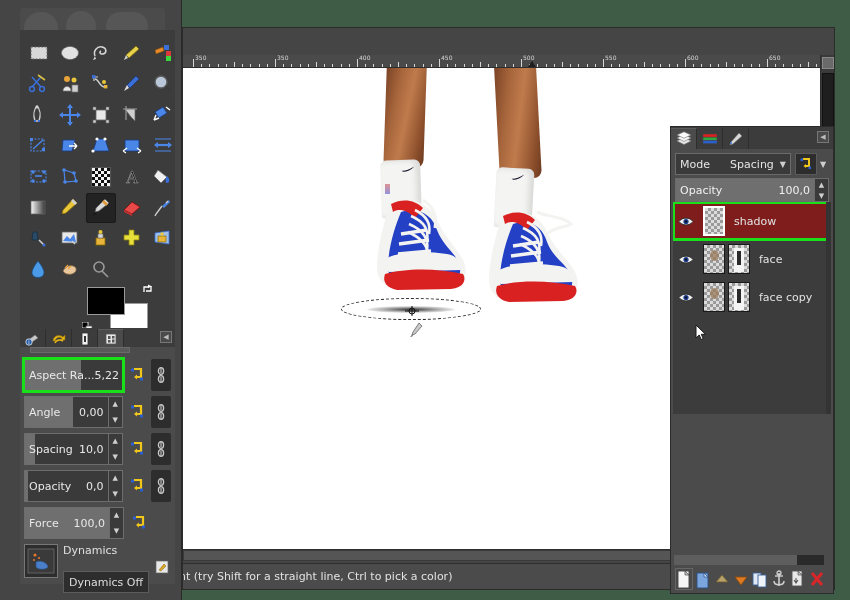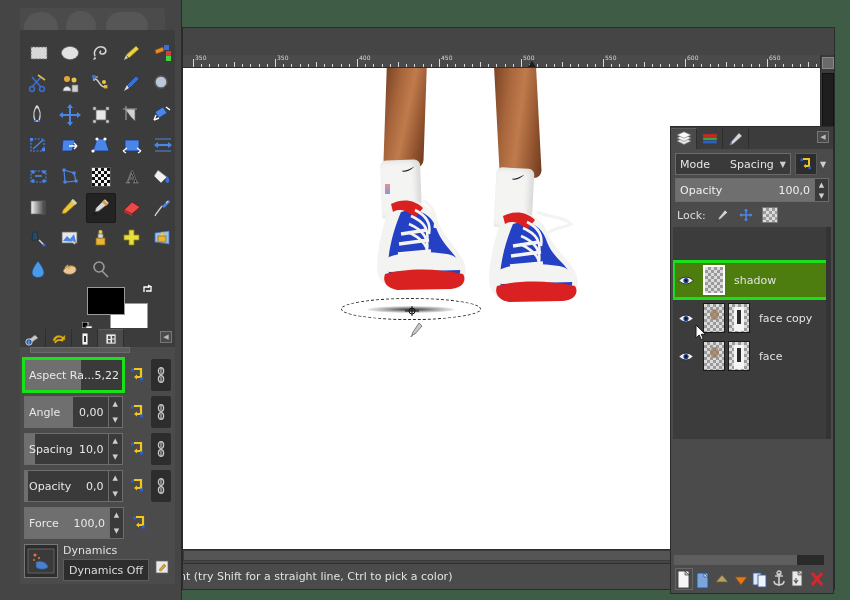--- a/index.html
+++ b/index.html
@@ -86,21 +86,21 @@
     border-left:1px solid #6d6d6d; display:flex; flex-direction:column;
     align-items:center; justify-content:space-around; color:#cfcfcf; font-size:7px;
   }
   .reset-btn { width:20px; height:32px; margin-left:5px; display:flex; align-items:center; justify-content:center; cursor:pointer; }
   .link-btn { width:20px; height:32px; margin-left:4px; background:#2d2d2d; border-radius:2px; display:flex; align-items:center; justify-content:center; cursor:pointer; }
   .hl-green { outline:3px solid #19e019; outline-offset:-1px; }
 
   #dynamics-block { position:relative; margin-top:4px; display:flex; align-items:flex-start; }
   #dyn-preview { width:34px; height:34px; background:#2d2d2d; border:1px solid #777; display:flex; align-items:center; justify-content:center; }
   #dyn-right { margin-left:5px; flex:1; }
-  #dyn-title { font-size:11px; color:#e0e0e0; margin-bottom:2px; }
+  #dyn-title { font-size:11px; color:#e0e0e0; margin-bottom:14px; }
   #dyn-combo { height:22px; background:#2d2d2d; border:1px solid #5c5c5c; display:flex; align-items:center; justify-content:center; font-size:11px; color:#ddd; }
   #dyn-edit { width:18px; height:18px; margin-left:4px; margin-top:14px; background:#4b4b4b; display:flex; align-items:center; justify-content:center; }
 
   
   #image-window {
     position:absolute; left:182px; top:27px; width:653px; height:563px;
     background:#454545; border:1px solid #2b2b2b;
   }
   #ruler-h {
     position:absolute; left:0; top:27px; width:638px; height:13px;
@@ -185,21 +185,21 @@
   #opacity-spin { width:14px; height:24px; background:#3a3a3a; border:1px solid #6b6b6b; border-left:none; display:flex; flex-direction:column; align-items:center; justify-content:space-around; font-size:7px; color:#cfcfcf; }
 
   #lock-row { display:flex; align-items:center; gap:8px; padding:5px 6px 4px 6px; font-size:11px; color:#dcdcdc; }
   .lock-icon { width:16px; height:16px; display:flex; align-items:center; justify-content:center; cursor:pointer; }
 
   #layer-list { position:relative; background:#3c3c3c; margin:0 2px; height:212px; overflow:hidden; }
   .layer-row {
     position:relative; display:flex; align-items:center; height:38px;
     padding-left:4px; cursor:pointer;
   }
-  .layer-row.selected { background:#4d7c0f;margin-top:34px; }
+  .layer-row.selected { background:#7f1d1d; }
   .layer-row.selected.hl { outline:3px solid #19e019; outline-offset:-2px; }
   .eye { width:18px; display:flex; align-items:center; justify-content:center; }
   .thumbs { display:flex; align-items:center; margin-left:8px; }
   .thumb { width:22px; height:30px; border:1px solid #1a1a1a; margin-right:3px; }
   .checker {
     background-image:
       linear-gradient(45deg,#9a9a9a 25%,transparent 25%,transparent 75%,#9a9a9a 75%),
       linear-gradient(45deg,#9a9a9a 25%,transparent 25%,transparent 75%,#9a9a9a 75%);
     background-size:6px 6px; background-position:0 0,3px 3px; background-color:#dcdcdc;
   }
@@ -1131,36 +1131,20 @@
     <div id="opacity-box">
       <span>Opacity</span>
       <span id="opacity-value">100,0</span>
     </div>
     <div id="opacity-spin">
       <span>▲</span>
       <span>▼</span>
     </div>
   </div>
 
-  <div id="lock-row">
-    <span>Lock:</span>
-    <span class="lock-icon">
-      <svg width="14" height="14" viewBox="0 0 14 14">
-        <path d="M10 2 L12.5 4.5 L5.5 11 L3 12 L4 9.5 Z" fill="#d8d8d8" stroke="#555" stroke-width="0.7"></path>
-        <path d="M3 12 L1.5 13.5 L4 12.8 Z" fill="#2a2a2a"></path>
-      </svg>
-    </span>
-    <span class="lock-icon">
-      <svg width="14" height="14" viewBox="0 0 14 14">
-        <path d="M7 1 L7 13 M1 7 L13 7" stroke="#4a86e8" stroke-width="1.6"></path>
-        <path d="M7 0.5 L9 3 L5 3 Z M7 13.5 L9 11 L5 11 Z M0.5 7 L3 5 L3 9 Z M13.5 7 L11 5 L11 9 Z" fill="#4a86e8"></path>
-      </svg>
-    </span>
-    <span class="lock-icon checker" style="border:1px solid #777;"></span>
-  </div>
 
   <div id="layer-list">
     <div class="layer-row selected hl">
         <div class="eye">
           <svg width="16" height="11" viewBox="0 0 16 11">
             <path d="M1 5.5 C4 1 12 1 15 5.5 C12 10 4 10 1 5.5 Z" fill="#efefef" stroke="#2b2b2b" stroke-width="0.9"></path>
             <circle cx="8" cy="5.5" r="2.6" fill="#1a3a8a"></circle>
             <circle cx="8" cy="5.5" r="1.1" fill="#0a0a1a"></circle>
           </svg>
         </div>
@@ -1179,40 +1163,40 @@
         </div>
         <div class="thumbs">
           <div class="thumb checker" style="position: relative;">
             <div style="position:absolute;left:6px;top:5px;width:9px;height:11px;border-radius:50%;background:#9a7b5a;opacity:.75;"></div>
           </div>
           <div class="thumb checker" style="position: relative;">
             <div style="position:absolute;left:5px;top:3px;width:10px;height:24px;background:#f4f4f4;"></div>
             <div style="position:absolute;left:8px;top:6px;width:4px;height:14px;background:#2a2a2a;"></div>
           </div>
         </div>
-        <div class="layer-name">face copy</div>
+        <div class="layer-name">face</div>
       </div>
       <div class="layer-row">
         <div class="eye">
           <svg width="16" height="11" viewBox="0 0 16 11">
             <path d="M1 5.5 C4 1 12 1 15 5.5 C12 10 4 10 1 5.5 Z" fill="#efefef" stroke="#2b2b2b" stroke-width="0.9"></path>
             <circle cx="8" cy="5.5" r="2.6" fill="#1a3a8a"></circle>
             <circle cx="8" cy="5.5" r="1.1" fill="#0a0a1a"></circle>
           </svg>
         </div>
         <div class="thumbs">
           <div class="thumb checker" style="position: relative;">
             <div style="position:absolute;left:6px;top:5px;width:9px;height:11px;border-radius:50%;background:#9a7b5a;opacity:.75;"></div>
           </div>
           <div class="thumb checker" style="position: relative;">
             <div style="position:absolute;left:5px;top:3px;width:10px;height:24px;background:#f4f4f4;"></div>
             <div style="position:absolute;left:8px;top:6px;width:4px;height:14px;background:#2a2a2a;"></div>
           </div>
         </div>
-        <div class="layer-name">face</div>
+        <div class="layer-name">face copy</div>
       </div>
       <div id="ll-scroll"></div>
   </div>
 
   <div id="ld-bottom-scroll">
     <div id="ld-bottom-thumb"></div>
   </div>
 
   <div id="ld-buttons">
       <div class="ld-btn first" title="New Layer">

